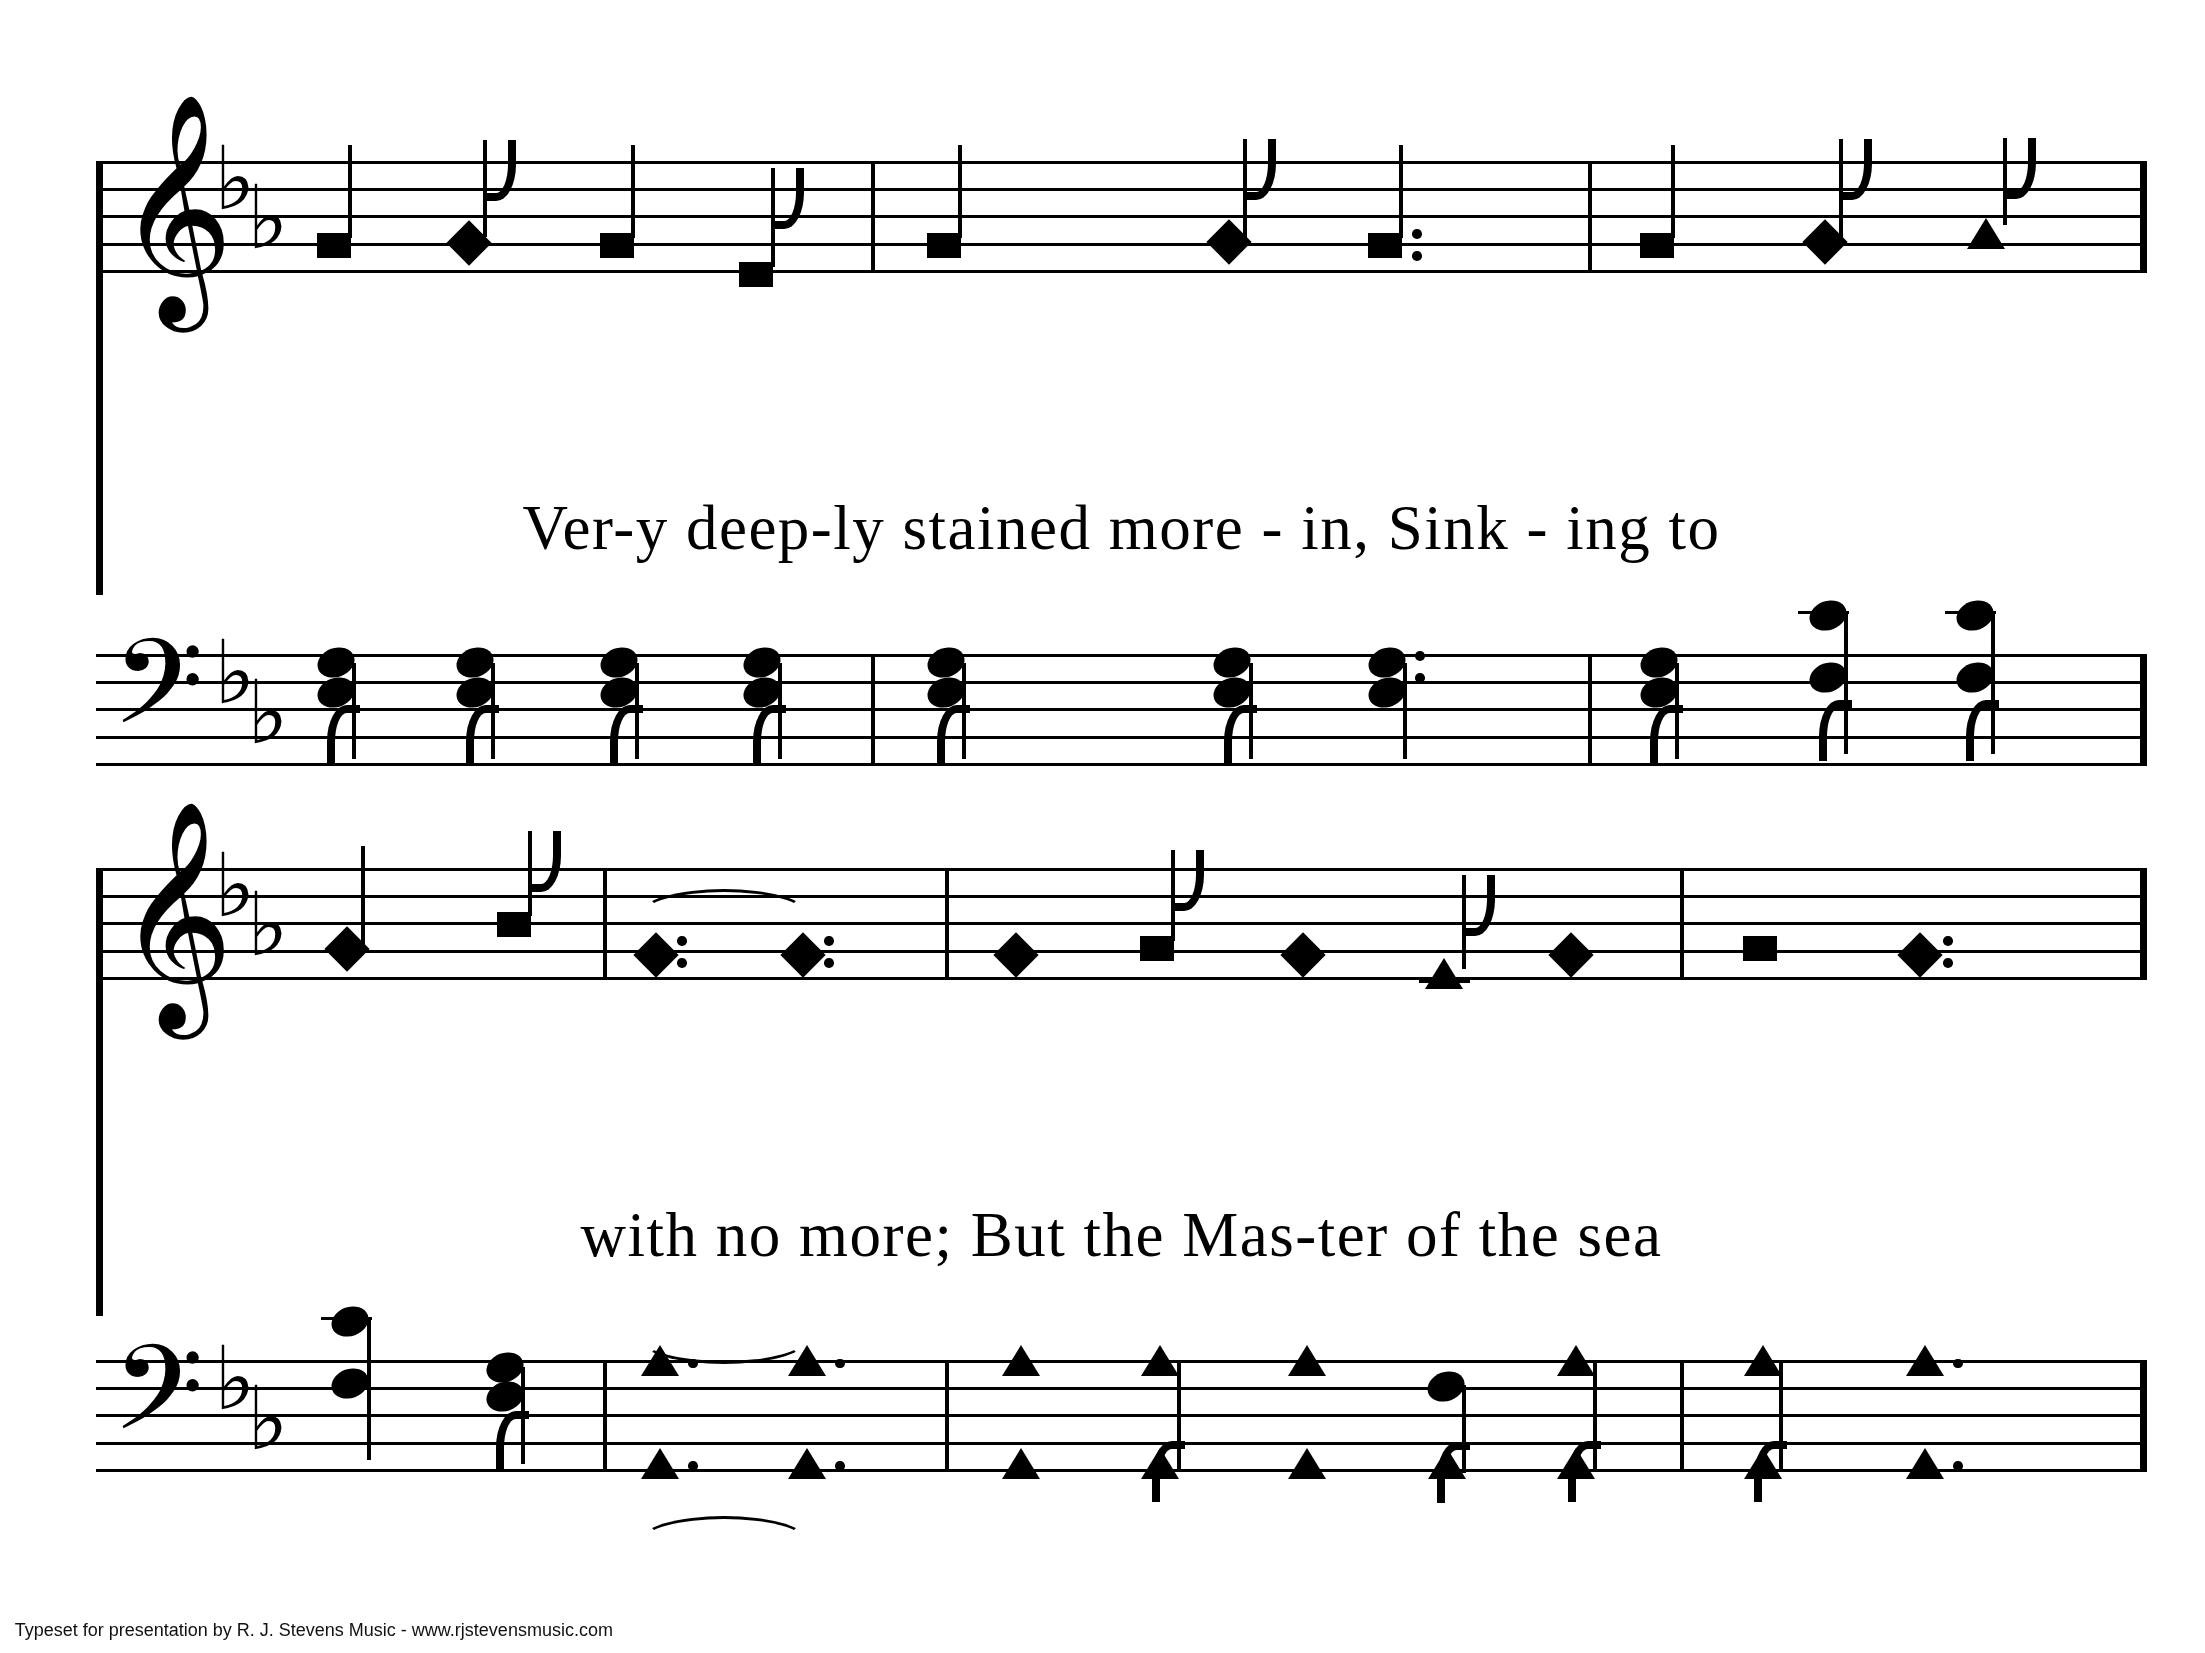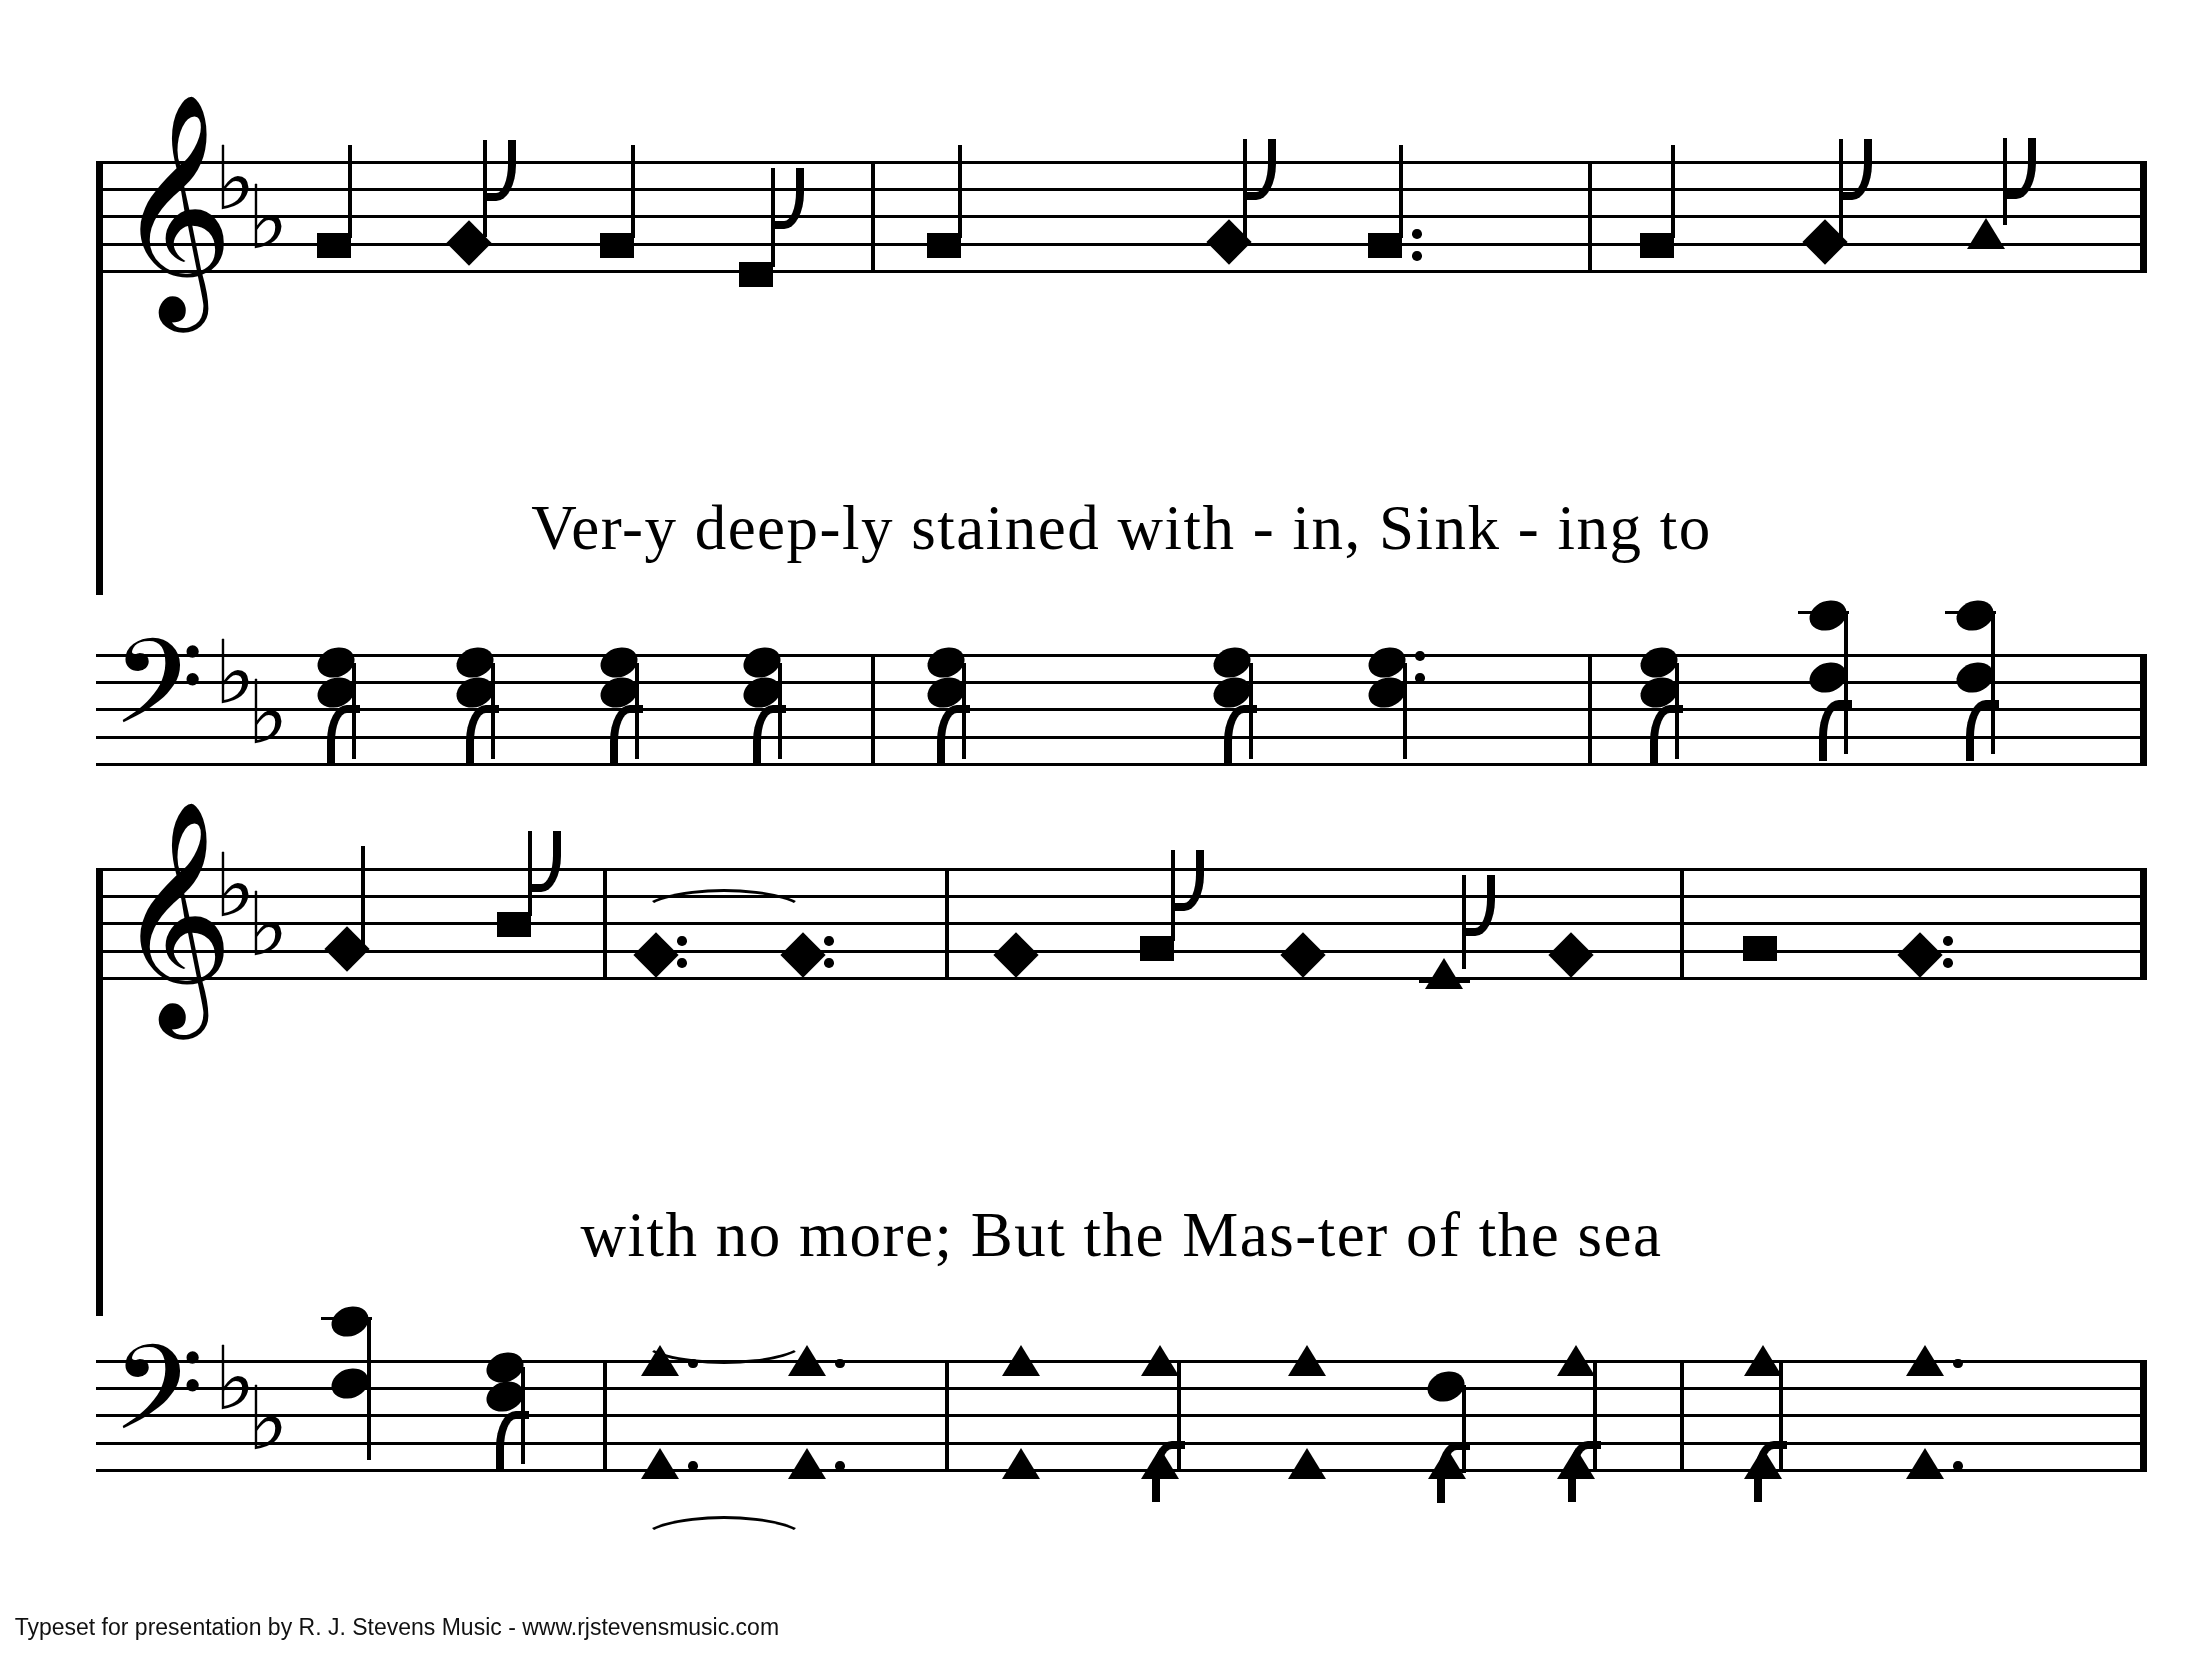--- a/index.html
+++ b/index.html
@@ -175,21 +175,21 @@
     color: #000;
     white-space: nowrap;
   }
 
   
   .footer {
     position: absolute;
     left: 14.7px;
     bottom: 13.2px;
     font-family: "Liberation Sans", sans-serif;
-    font-size: 23px;
+    font-size: 18px;
     color: #111;
   }
 </style>
 </head>
 <body>
 
 <div class="sheet">
 
   <div class="system" id="system-1">
 
@@ -255,21 +255,21 @@
         <div class="stem" style="left:1743px; top:-22px; height:99px;"></div>
         <div class="flagcurve" style="left:1743px; top:-22px;"></div>
       </div>
       <div class="note">
         <div class="nh-tri-up" style="left:1871px; top:57px;"></div>
         <div class="stem" style="left:1907px; top:-23.5px; height:87px;"></div>
         <div class="flagcurve" style="left:1907px; top:-23.5px;"></div>
       </div>
     </div>
 
-    <div class="lyrics" style="top:382px;">Ver-y  deep-ly  stained with - in,   Sink - ing  to</div>
+    <div class="lyrics" style="top:382px;">Ver-y  deep-ly  stained more - in,   Sink - ing  to</div>
 
     <div class="staff" style="top:544px;">
       <div class="line l0"></div>
       <div class="line l1"></div>
       <div class="line l2"></div>
       <div class="line l3"></div>
       <div class="line l4"></div>
 
       <div class="clef bass" style="left:16px; top:-29px;">𝄢</div>
 

